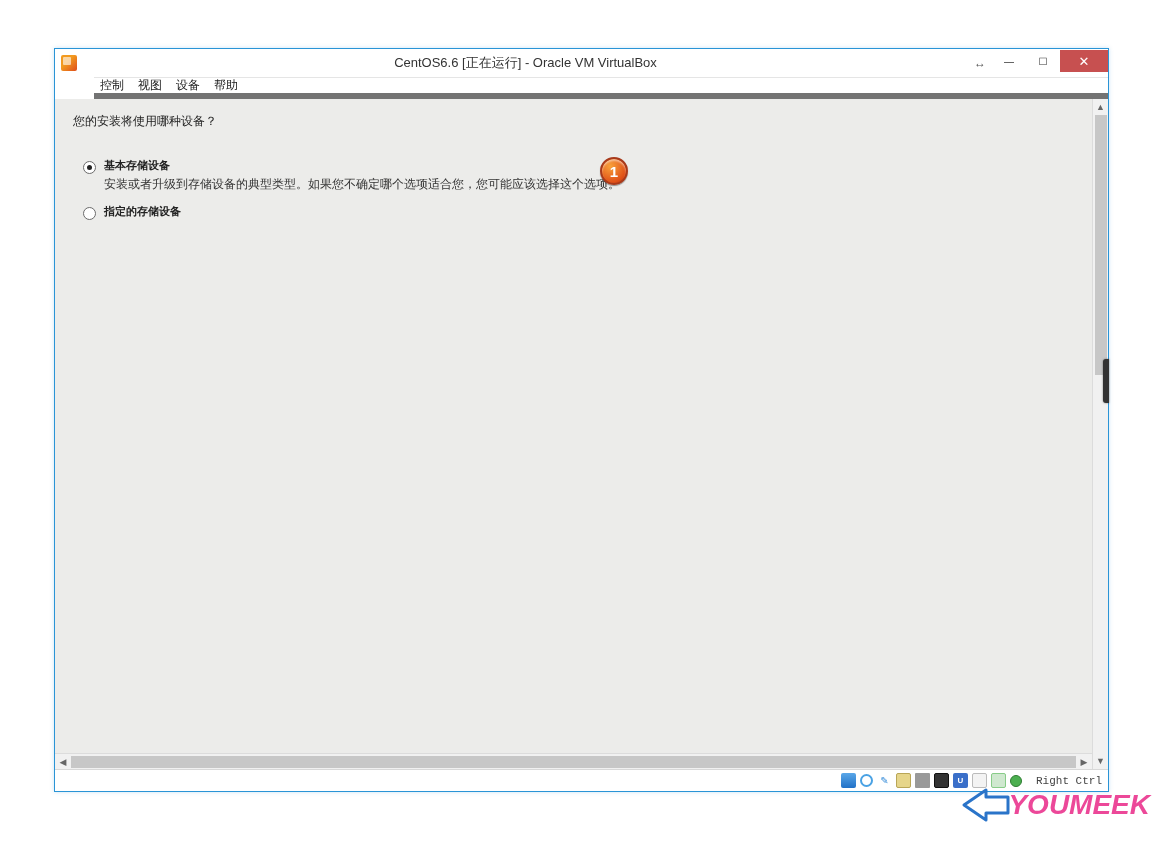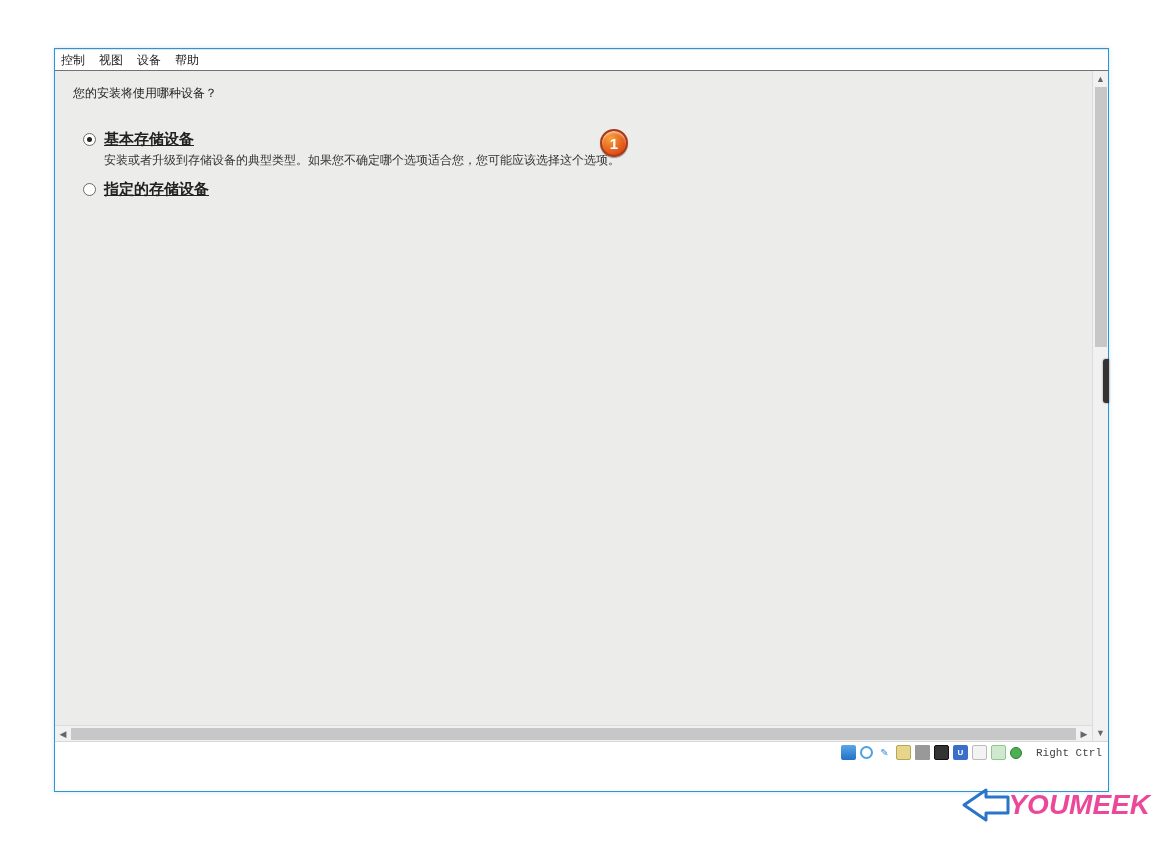--- a/index.html
+++ b/index.html
@@ -50,25 +50,25 @@
     margin-top:1px;
     display:flex; align-items:center; justify-content:center;
     font-size: 10px; color:#333;
   }
   .win-btn.close { background:#C75050; color:#fff; width:48px; font-size:13px;}
   .resize-ind { width:24px; display:flex;align-items:center;justify-content:center;color:#555;font-size:12px;}
   .menubar {
     height: 22px;
     background: #fff;
     border-top: 1px solid #e5e5e5;
-    border-bottom: 1px solid #737373;
+    border-bottom: 6px solid #737373;
     display:flex; align-items:center;
     padding: 0 6px;
     gap: 14px;
-    font-size: 12px; color:#222;
+    font-size: 12px; color:#222;margin-left:39px;
   }
   .menu-item { cursor:default; }
   .vm-area {
     position: relative;
     height: calc(100% - 28px - 22px - 22px);
     background: #ECECEA;
     overflow: hidden;
   }
   .content {
     padding: 14px 18px 0 18px;
@@ -81,21 +81,21 @@
     width: 13px; height: 13px; border-radius:50%;
     border:1px solid #6b6b6b; background:#fff;
     margin-top: 3px; margin-right: 8px;
     position:relative; flex-shrink:0;
   }
   .radio.checked::after{
     content:""; position:absolute; left:3px; top:3px;
     width:5px;height:5px;border-radius:50%;background:#222;
   }
   .opt-body { }
-  .opt-title { font-weight: bold; font-size:15px;text-decoration:underline; }
+  .opt-title { font-weight: bold; font-size:11px; }
   .opt-desc { font-size:12px; color:#333; line-height:1.6; margin-top:2px; max-width: 820px;}
   .annot-badge {
     position:absolute;
     left: 545px; top: 58px;
     width: 28px; height: 28px;
     border-radius:50%;
     background: radial-gradient(circle at 35% 30%, #F8A13A 0%, #E05118 70%, #B62C06 100%);
     border:2px solid #A83A1B;
     box-shadow: inset 0 2px 2px rgba(255,255,255,.5), 0 1px 1px rgba(0,0,0,.4);
     color:#fff; font-weight:bold;
@@ -160,20 +160,30 @@
     font-size:28px;
     color:#ec4899;
   }
   .watermark svg { margin-right:-2px; }
 </style>
 </head>
 <body>
 
 <div class="outer-frame">
 
+  <div class="titlebar">
+    <div class="tb-icon"></div>
+    <div class="tb-title">CentOS6.6 [正在运行] - Oracle VM VirtualBox</div>
+    <div class="resize-ind">↔</div>
+    <div class="win-controls">
+      <div class="win-btn">—</div>
+      <div class="win-btn">☐</div>
+      <div class="win-btn close">✕</div>
+    </div>
+  </div>
 
   <div class="menubar">
     <span class="menu-item">控制</span>
     <span class="menu-item">视图</span>
     <span class="menu-item">设备</span>
     <span class="menu-item">帮助</span>
   </div>
 
   <div class="vm-area">
     <div class="content">

